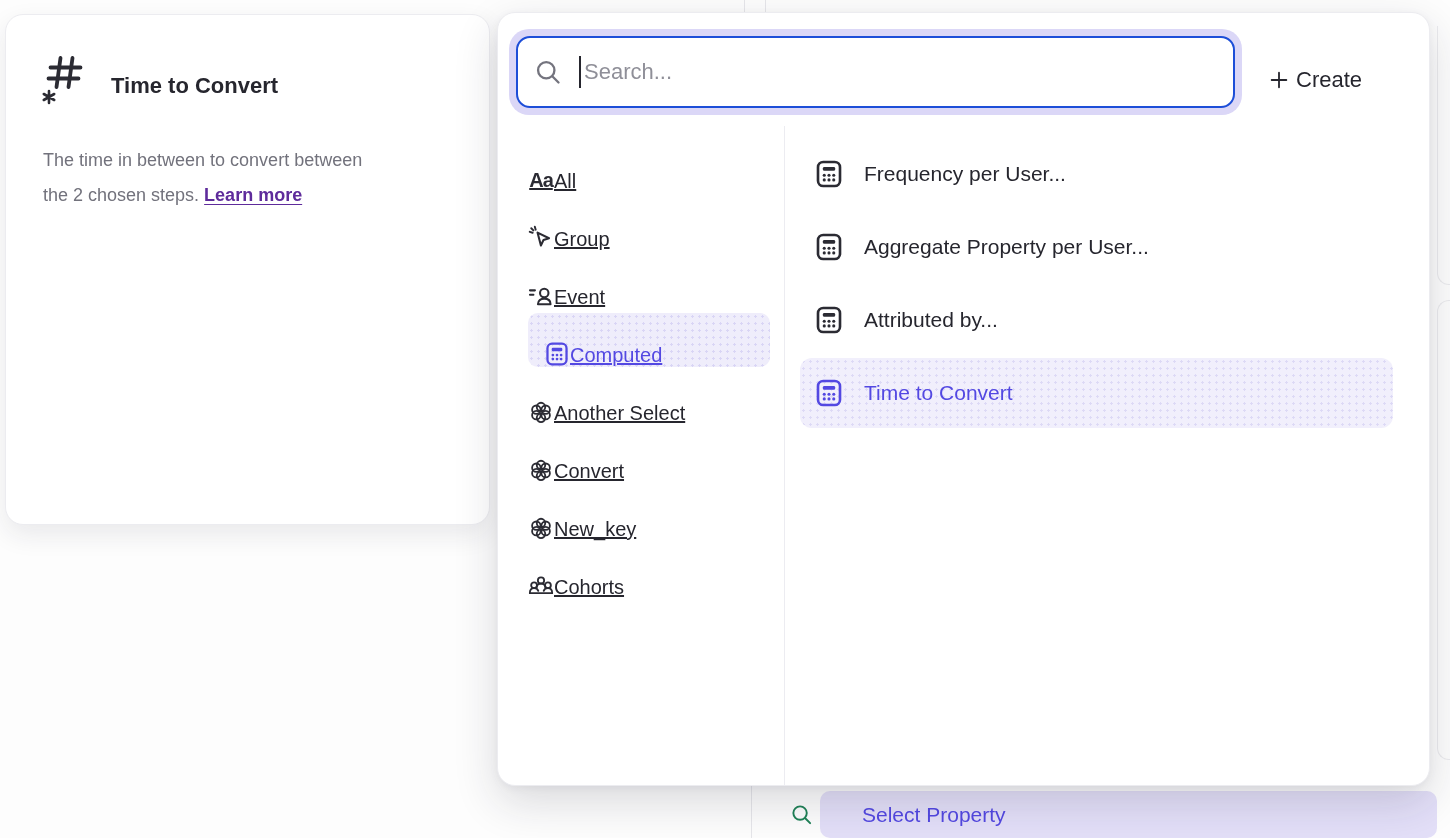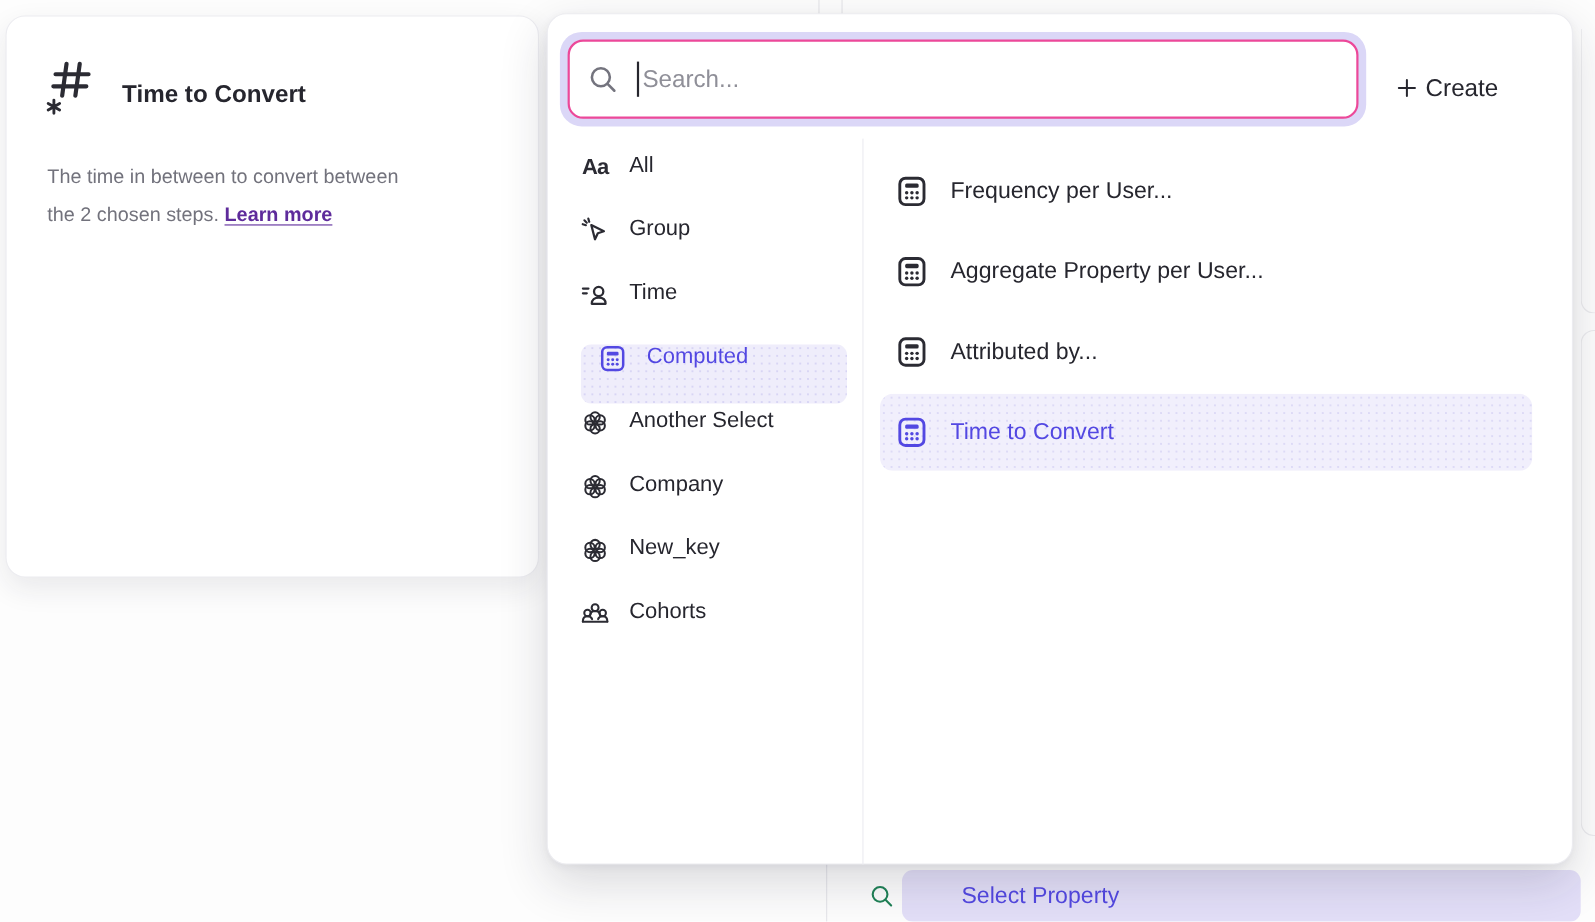--- a/index.html
+++ b/index.html
@@ -17,56 +17,56 @@
     border-left:1px solid #ebebee;border-bottom:1px solid #ebebee;border-bottom-left-radius:12px;}
   .bg-card-b{position:absolute;left:1437px;top:300px;width:20px;height:458px;
     border-left:1px solid #ebebee;border-top:1px solid #ebebee;border-bottom:1px solid #ebebee;
     border-top-left-radius:12px;border-bottom-left-radius:12px;}
 
   
   .bottom-search-icon{position:absolute;left:790px;top:803px;width:23px;height:23px;color:#1f8257;}
   .select-property-pill{
     position:absolute;left:820px;top:791px;width:617px;height:47px;
     background:#e3dff8;border-radius:10px;display:flex;align-items:center;
-    padding-left:54px;box-sizing:border-box;font-size:21px;font-weight:500;color:#5348e2;
+    padding-left:42px;box-sizing:border-box;font-size:21px;font-weight:500;color:#5348e2;
   }
 
   
   .info-card{
     position:absolute;left:5px;top:14px;width:485px;height:511px;background:#fff;
     border:1px solid #ececf0;border-radius:18px;box-sizing:border-box;
     box-shadow:0 10px 26px rgba(28,28,50,.09);
   }
   .hash-icon{position:absolute;left:35px;top:36px;width:46px;height:56px;color:#2b2b33;}
   .info-title{position:absolute;left:105px;top:58px;font-size:22px;font-weight:700;color:#26262e;}
   .info-desc{position:absolute;left:37px;top:128px;width:412px;font-size:18px;line-height:35px;color:#72727c;}
   .learn-more{color:#5e2b9b;font-weight:700;text-decoration:underline;text-underline-offset:3px;cursor:pointer;}
 
   
   .dropdown{
     position:absolute;left:497px;top:12px;width:933px;height:774px;background:#fff;
     border:1px solid #ececf0;border-radius:18px;box-sizing:border-box;
     box-shadow:0 16px 44px rgba(28,28,50,.16),0 2px 8px rgba(28,28,50,.05);
   }
   .search-halo{position:absolute;left:11px;top:16px;width:733px;height:86px;background:#dbd7f7;border-radius:20px;}
-  .search-box{position:absolute;inset:7px;background:#fff;border:2px solid #ec4899;border-radius:14px;
+  .search-box{position:absolute;inset:7px;background:#fff;border:2px solid #1d4ed8;border-radius:14px;
     display:flex;align-items:center;padding:0 16px;box-sizing:border-box;}
   .search-mag{width:28px;height:28px;color:#74747e;flex:0 0 auto;margin-right:17px;}
   .caret{width:2px;height:32px;background:#26262e;flex:0 0 auto;margin-right:1px;}
   .search-box input{border:none;outline:none;flex:1;font-size:22px;color:#26262e;background:transparent;
     font-family:"Liberation Sans",sans-serif;}
   .search-box input::placeholder{color:#8f8f98;opacity:1;}
 
   .create-btn{position:absolute;left:770px;top:54px;display:flex;align-items:center;gap:6px;
     font-size:22px;color:#26262e;cursor:pointer;}
   .plus-icon{width:22px;height:22px;color:#26262e;}
 
   .cat-list{position:absolute;left:14px;top:126px;width:258px;display:flex;flex-direction:column;gap:4px;}
-  .cat-item{height:54px;display:flex;align-items:flex-start;gap:18px;padding:0 16px;border-radius:10px;
-    font-size:20px;color:#26262e;cursor:pointer;box-sizing:border-box;}
+  .cat-item{height:54px;display:flex;align-items:flex-end;padding:0 16px;border-radius:10px;
+    font-size:20px;color:#26262e;cursor:pointer;box-sizing:border-box;text-decoration:underline;}
   .cat-item .icon{width:26px;height:26px;color:#2b2b33;flex:0 0 auto;display:flex;align-items:center;justify-content:center;}
   .aa-glyph{font-size:20px;font-weight:700;letter-spacing:-1px;color:#2b2b33;}
   .cat-item.selected{
     color:#5348e2;background-color:#efedfb;
     background-image:radial-gradient(circle,rgba(99,88,210,.16) 1.1px,transparent 1.2px);
     background-size:7px 7px;margin-left:16px;}
   .cat-item.selected .icon,.cat-item.selected .aa-glyph{color:#5348e2;}
 
   .v-divider{position:absolute;left:286px;top:113px;width:1px;height:660px;background:#ececf1;}
 
@@ -194,21 +194,21 @@
             </svg>
           </span>
         <span>Group</span>
       </div>
       <div class="cat-item">
         <span class="icon">
             <svg width="26" height="26">
               <use href="#i-user"></use>
             </svg>
           </span>
-        <span>Time</span>
+        <span>Event</span>
       </div>
       <div class="cat-item selected">
         <span class="icon">
             <svg width="26" height="26">
               <use href="#i-calc"></use>
             </svg>
           </span>
         <span>Computed</span>
       </div>
       <div class="cat-item">
@@ -218,21 +218,21 @@
             </svg>
           </span>
         <span>Another Select</span>
       </div>
       <div class="cat-item">
         <span class="icon">
             <svg width="26" height="26">
               <use href="#i-flower"></use>
             </svg>
           </span>
-        <span>Company</span>
+        <span>Convert</span>
       </div>
       <div class="cat-item">
         <span class="icon">
             <svg width="26" height="26">
               <use href="#i-flower"></use>
             </svg>
           </span>
         <span>New_key</span>
       </div>
       <div class="cat-item">

